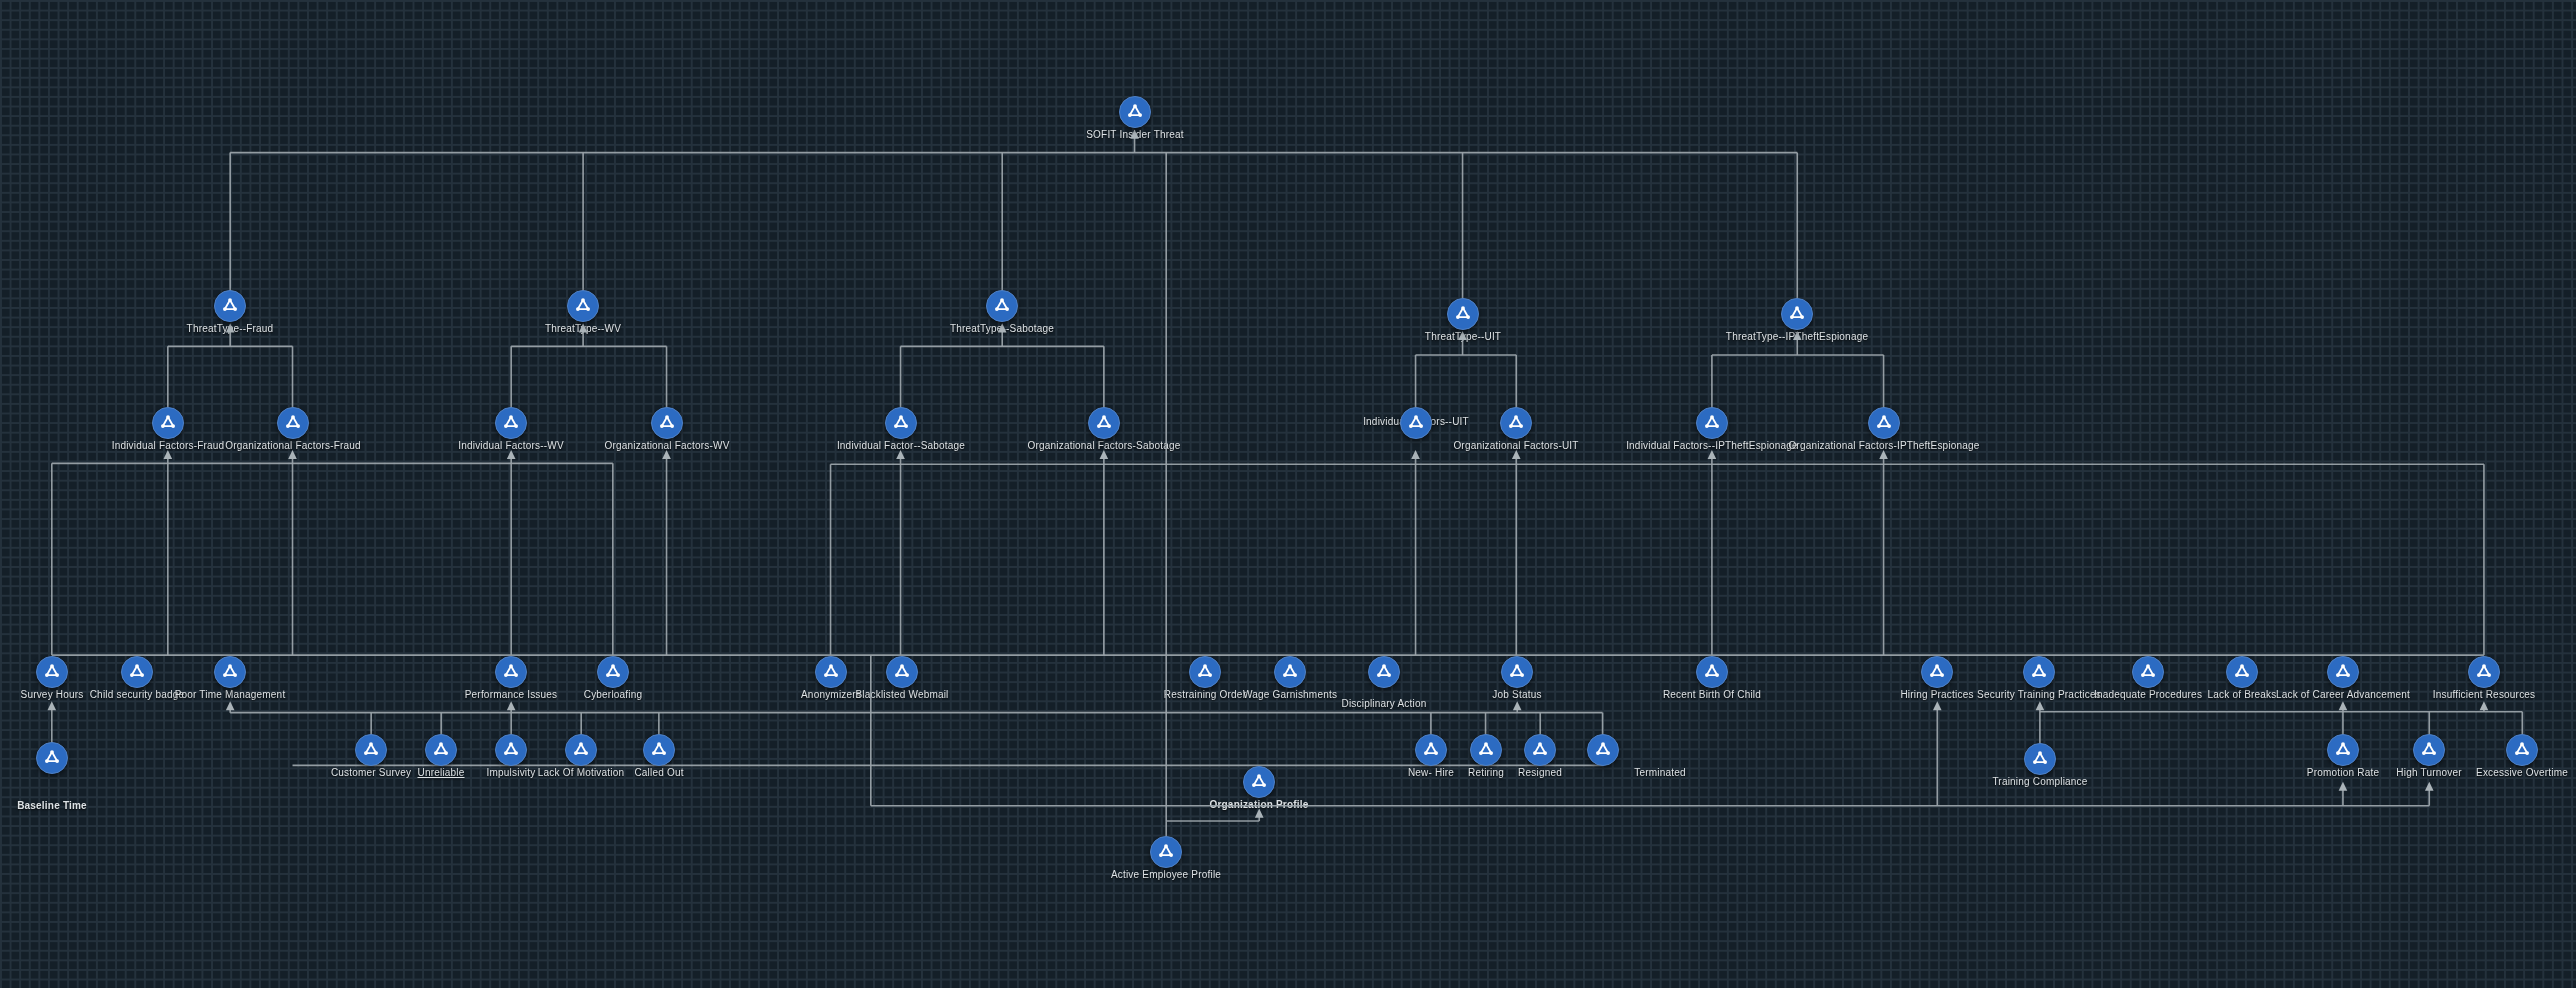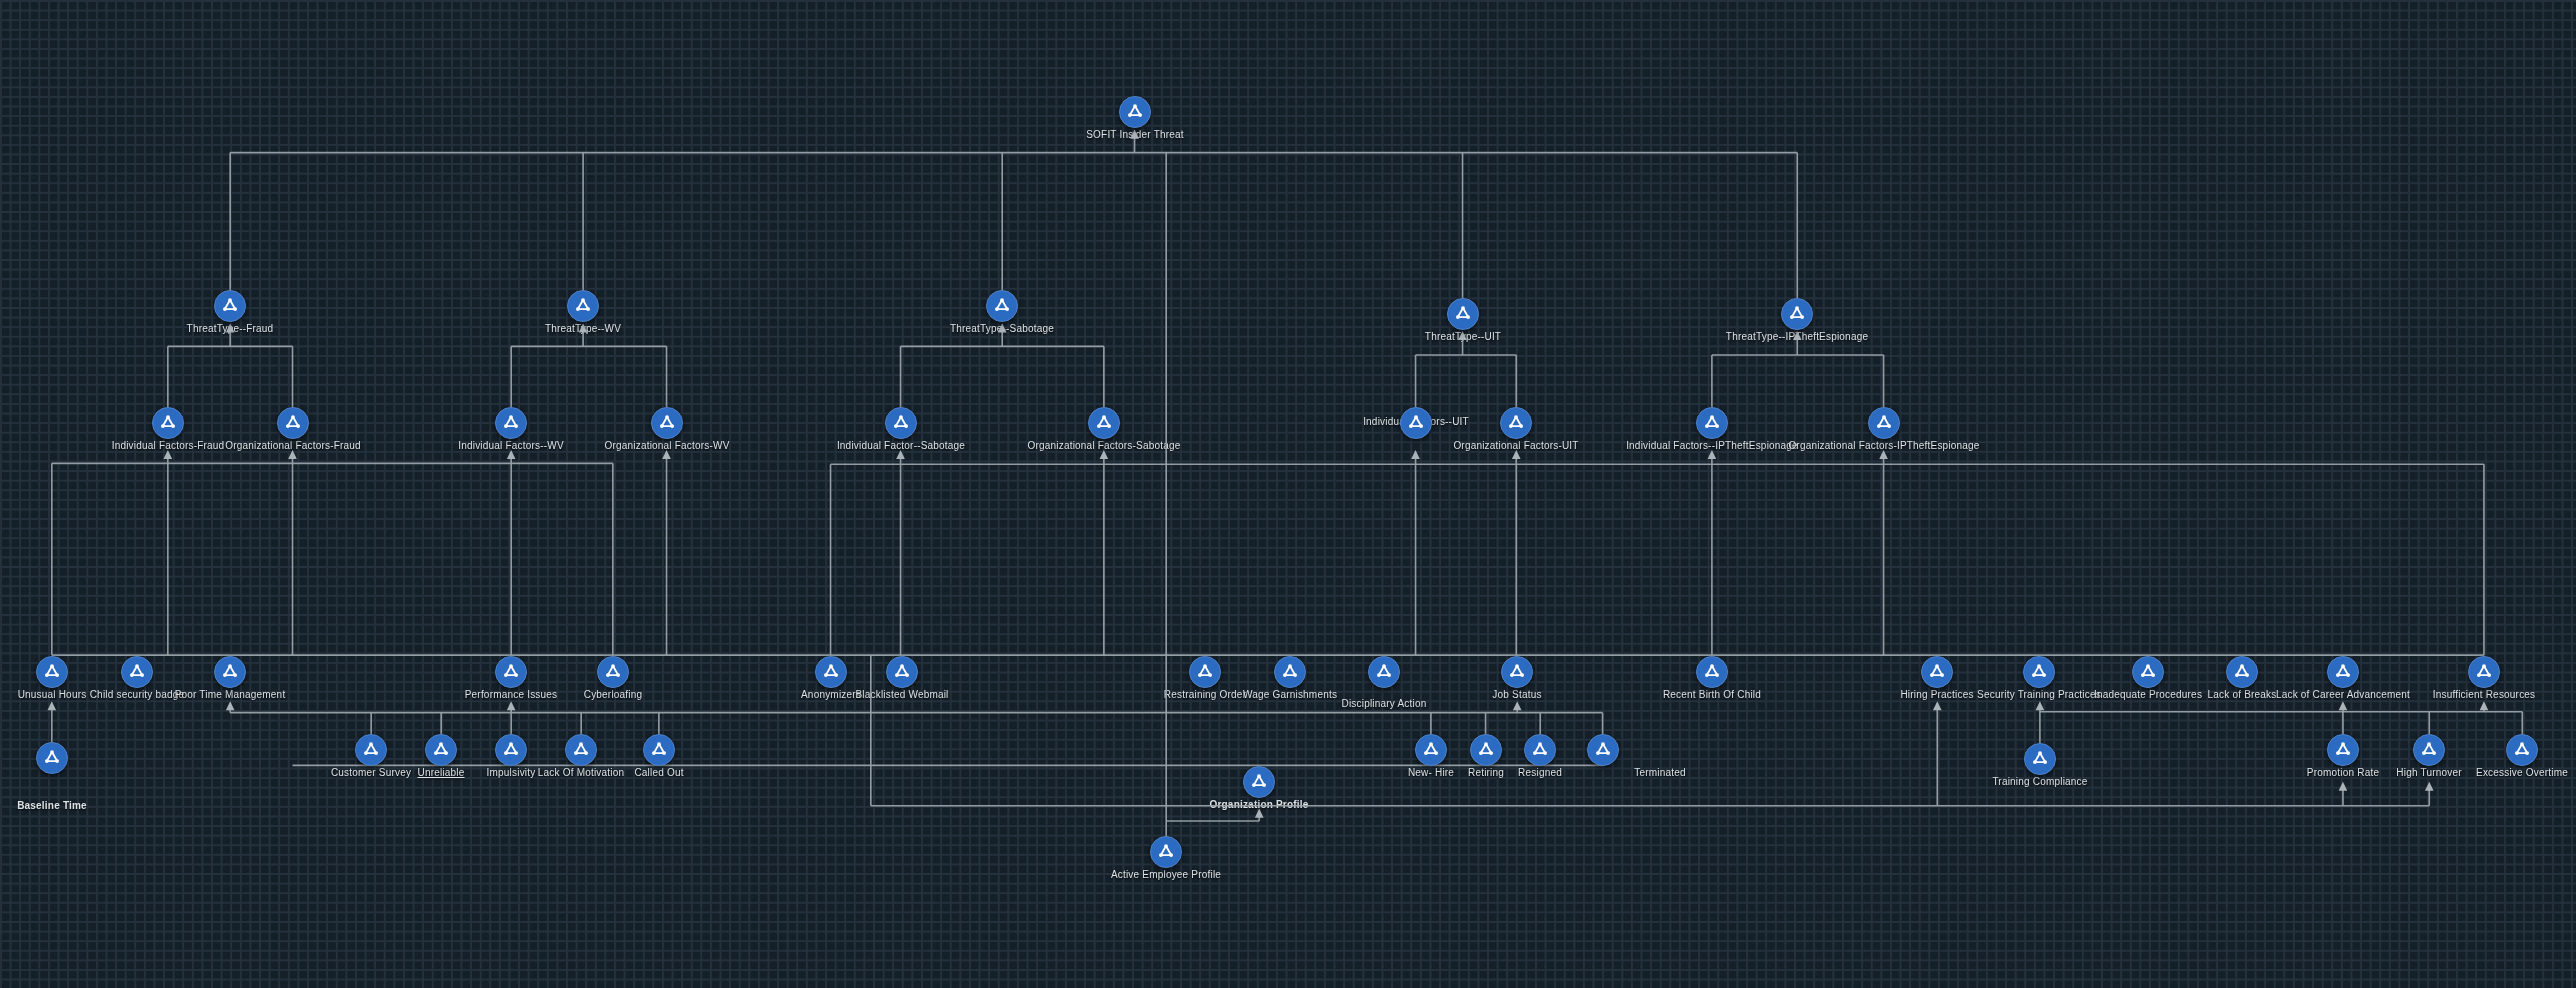--- a/index.html
+++ b/index.html
@@ -48,21 +48,21 @@
       <div class="label" style="left: 168px; top: 440px;">Individual Factors-Fraud</div>
       <div class="label" style="left: 293px; top: 440px;">Organizational Factors-Fraud</div>
       <div class="label" style="left: 511px; top: 440px;">Individual Factors--WV</div>
       <div class="label" style="left: 667px; top: 440px;">Organizational Factors-WV</div>
       <div class="label" style="left: 901px; top: 440px;">Individual Factor--Sabotage</div>
       <div class="label" style="left: 1104px; top: 440px;">Organizational Factors-Sabotage</div>
       <div class="label" style="left: 1416px; top: 416px;">Individual Factors--UIT</div>
       <div class="label" style="left: 1516px; top: 440px;">Organizational Factors-UIT</div>
       <div class="label" style="left: 1712px; top: 440px;">Individual Factors--IPTheftEspionage</div>
       <div class="label" style="left: 1884px; top: 440px;">Organizational Factors-IPTheftEspionage</div>
-      <div class="label" style="left: 52px; top: 689px;">Unusual Hours</div>
+      <div class="label" style="left: 52px; top: 689px;">Survey Hours</div>
       <div class="label" style="left: 137px; top: 689px;">Child security badge</div>
       <div class="label" style="left: 230px; top: 689px;">Poor Time Management</div>
       <div class="label" style="left: 511px; top: 689px;">Performance Issues</div>
       <div class="label" style="left: 613px; top: 689px;">Cyberloafing</div>
       <div class="label" style="left: 831px; top: 689px;">Anonymizers</div>
       <div class="label" style="left: 902px; top: 689px;">Blacklisted Webmail</div>
       <div class="label" style="left: 1205px; top: 689px;">Restraining Order</div>
       <div class="label" style="left: 1290px; top: 689px;">Wage Garnishments</div>
       <div class="label" style="left: 1384px; top: 689px; margin-top: 9px;">Disciplinary Action</div>
       <div class="label" style="left: 1517px; top: 689px;">Job Status</div>

